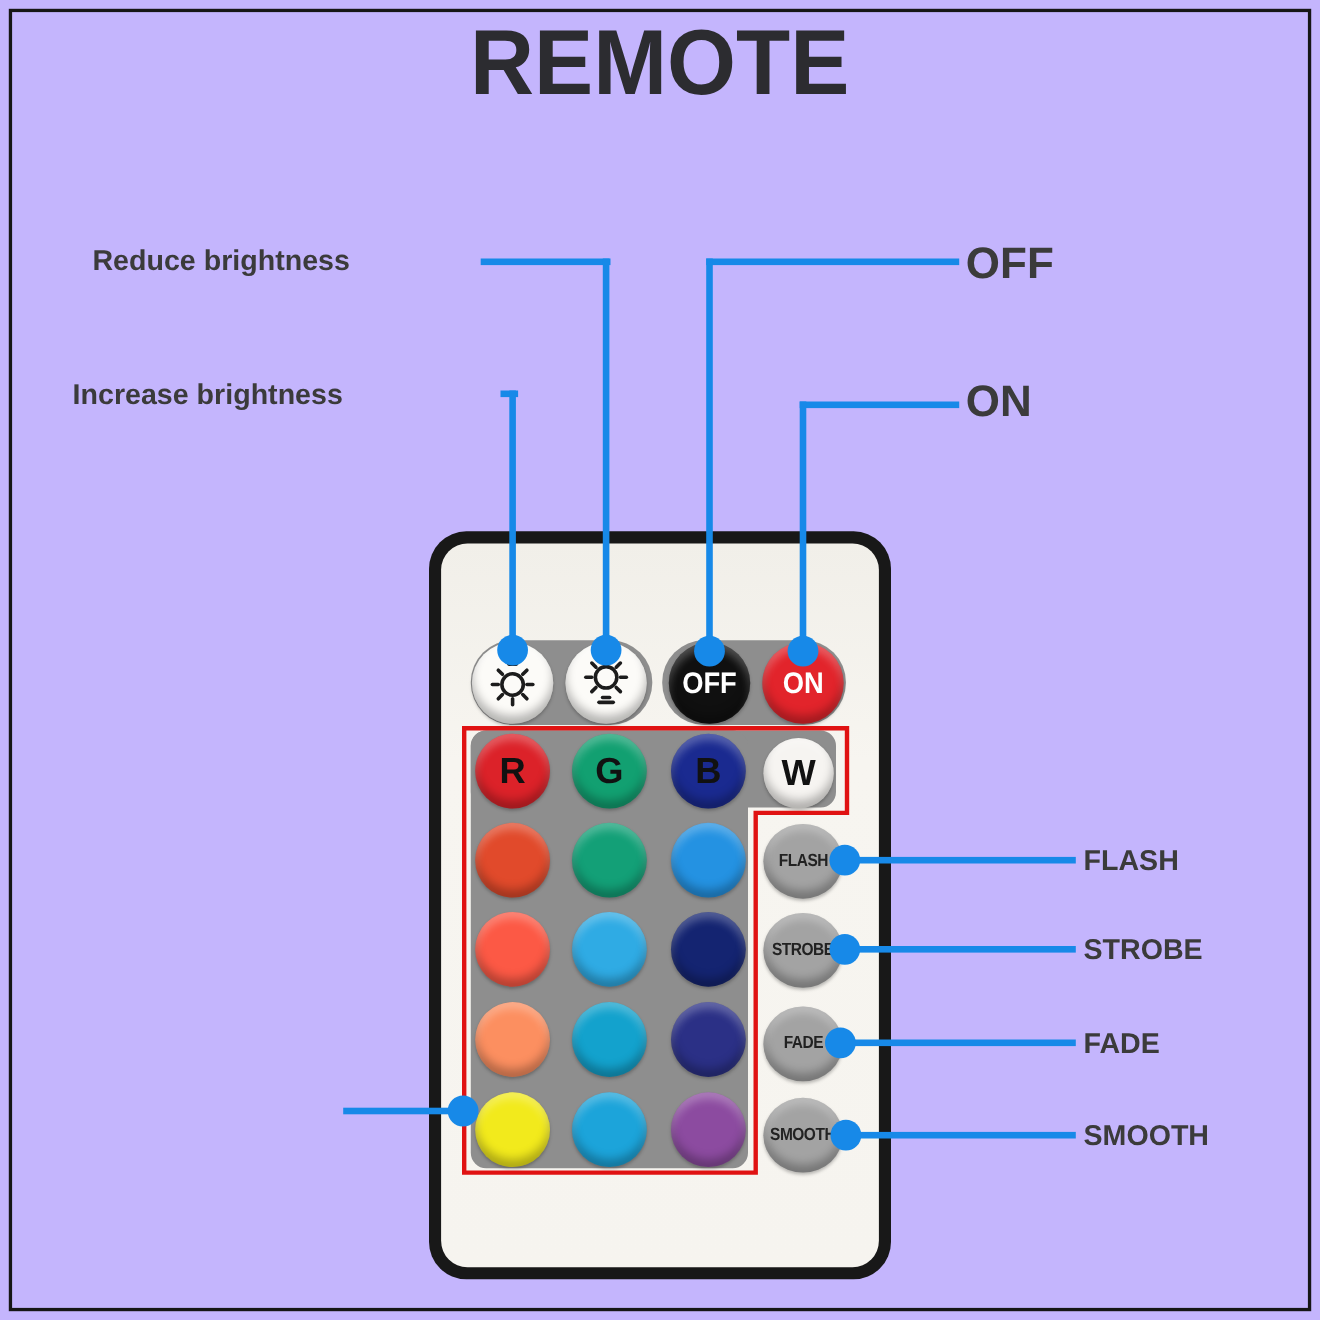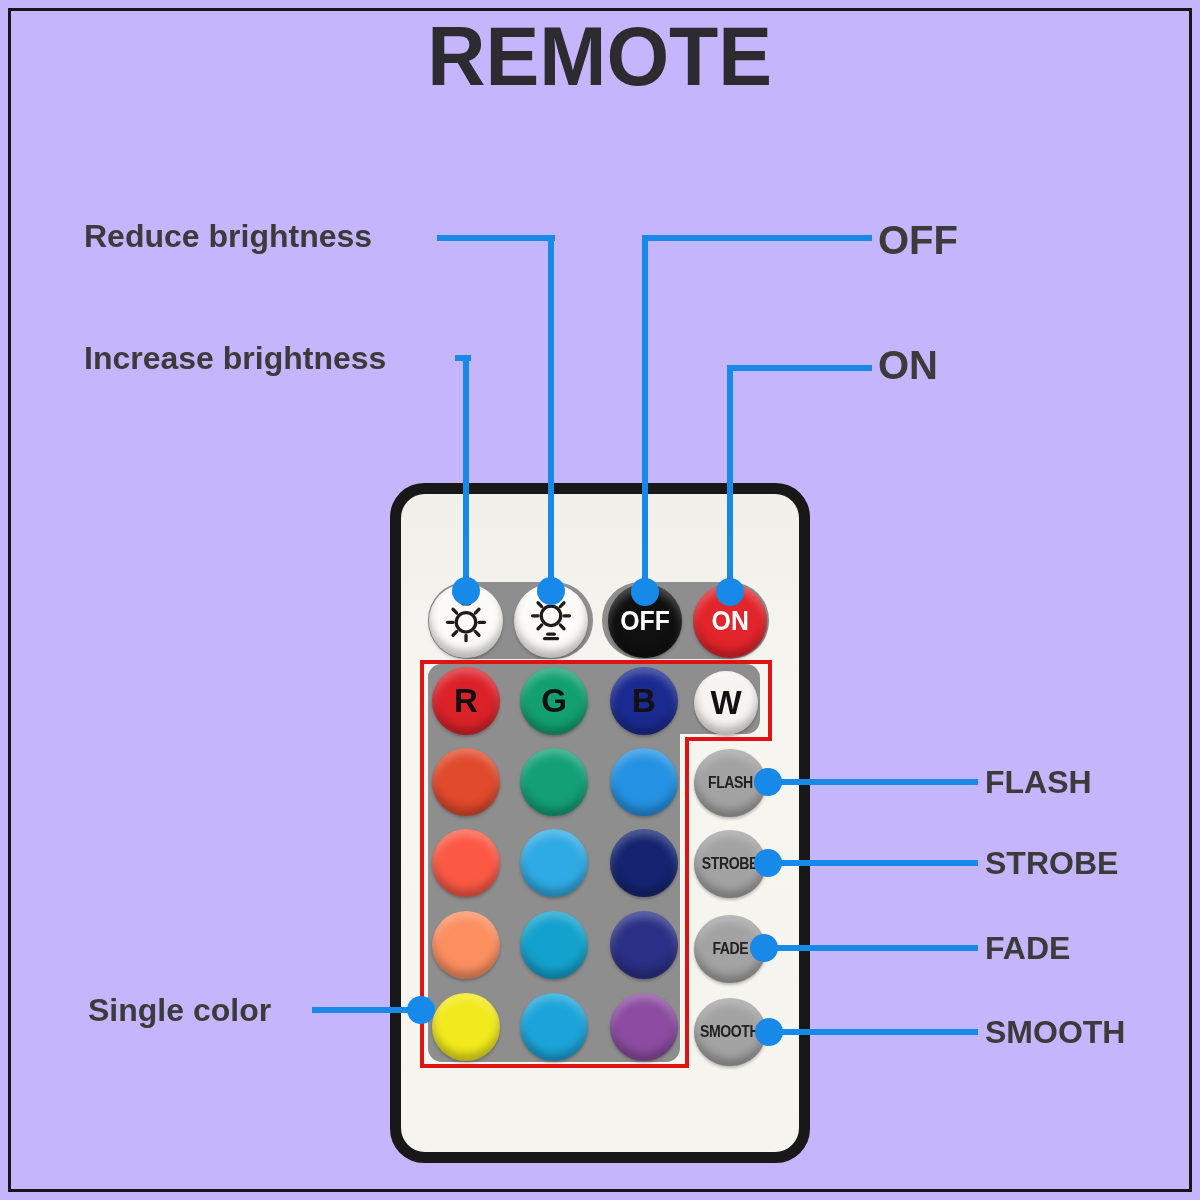--- a/index.html
+++ b/index.html
@@ -20,21 +20,21 @@
     display:flex;align-items:center;justify-content:center;
   }
   .subtitle-bar span{
     color:#ffffff;font-size:63px;font-weight:900;letter-spacing:6px;line-height:63px;
     transform:scaleX(.99);white-space:nowrap;
   }
 
   
   .lbl{
     position:absolute;font-weight:bold;color:var(--label,#3b3b3b);
-    font-size:32px;line-height:44px;white-space:nowrap;letter-spacing:0px;
+    font-size:26px;line-height:44px;white-space:nowrap;letter-spacing:0px;
   }
   .lbl.big{font-size:40px;}
 
   
   .remote-body{
     position:absolute;left:390px;top:483px;width:420px;height:680px;
     background:#181818;border-radius:34px;
   }
   .remote-face{
     position:absolute;left:401px;top:494px;width:398px;height:658px;
@@ -73,24 +73,23 @@
 
 <div class="canvas">
 
   <div class="frame"></div>
 
   <div class="title-wrap">
     <span>REMOTE</span>
   </div>
 
   <div class="lbl" style="left:84px;top:214px;">Reduce brightness</div>
-  <div class="lbl" style="left:84px;top:336px;">Increase brightness</div>
+  <div class="lbl" style="left:66px;top:336px;">Increase brightness</div>
   <div class="lbl big" style="left:878px;top:218px;">OFF</div>
   <div class="lbl big" style="left:878px;top:343px;">ON</div>
-  <div class="lbl" style="left:88px;top:988px;">Single color</div>
   <div class="lbl" style="left:985px;top:760px;">FLASH</div>
   <div class="lbl" style="left:985px;top:841px;">STROBE</div>
   <div class="lbl" style="left:985px;top:926px;">FADE</div>
   <div class="lbl" style="left:985px;top:1010px;">SMOOTH</div>
 
   <div class="remote-body"></div>
   <div class="remote-face"></div>
 
   <div class="pad" style="left:428px;top:582px;width:165px;height:77px;"></div>
   <div class="pad" style="left:602px;top:582px;width:167px;height:77px;"></div>

